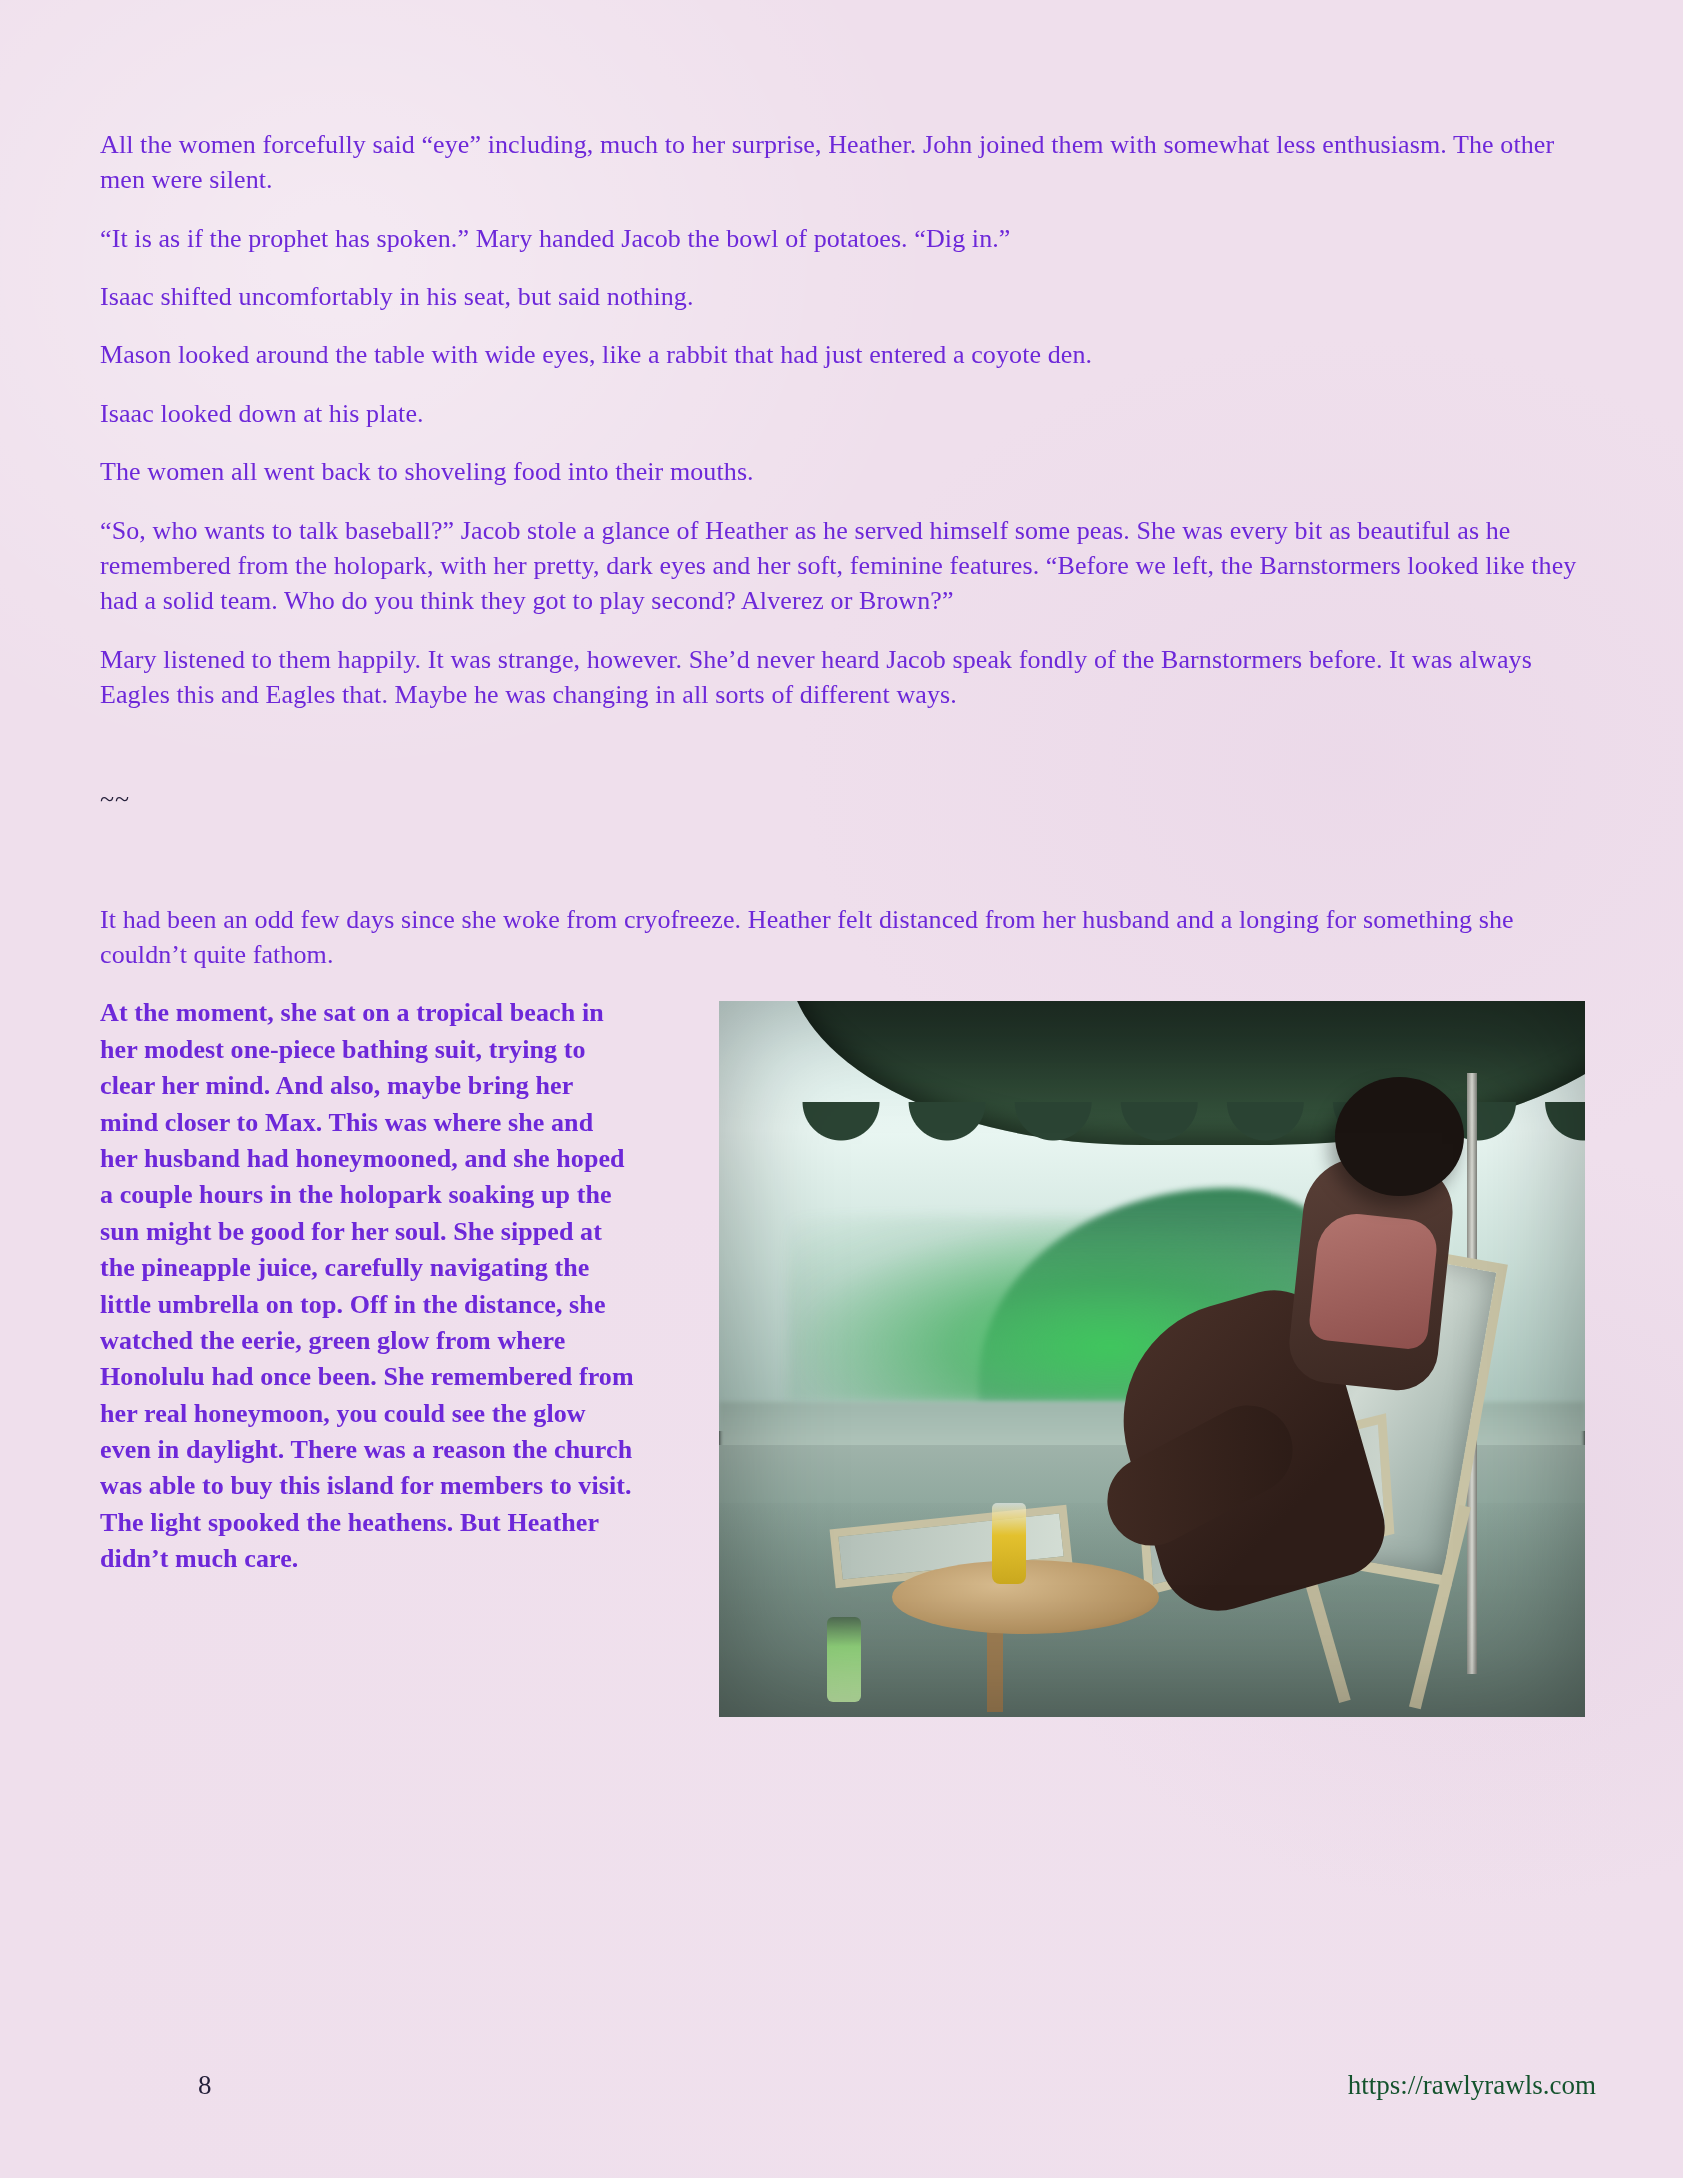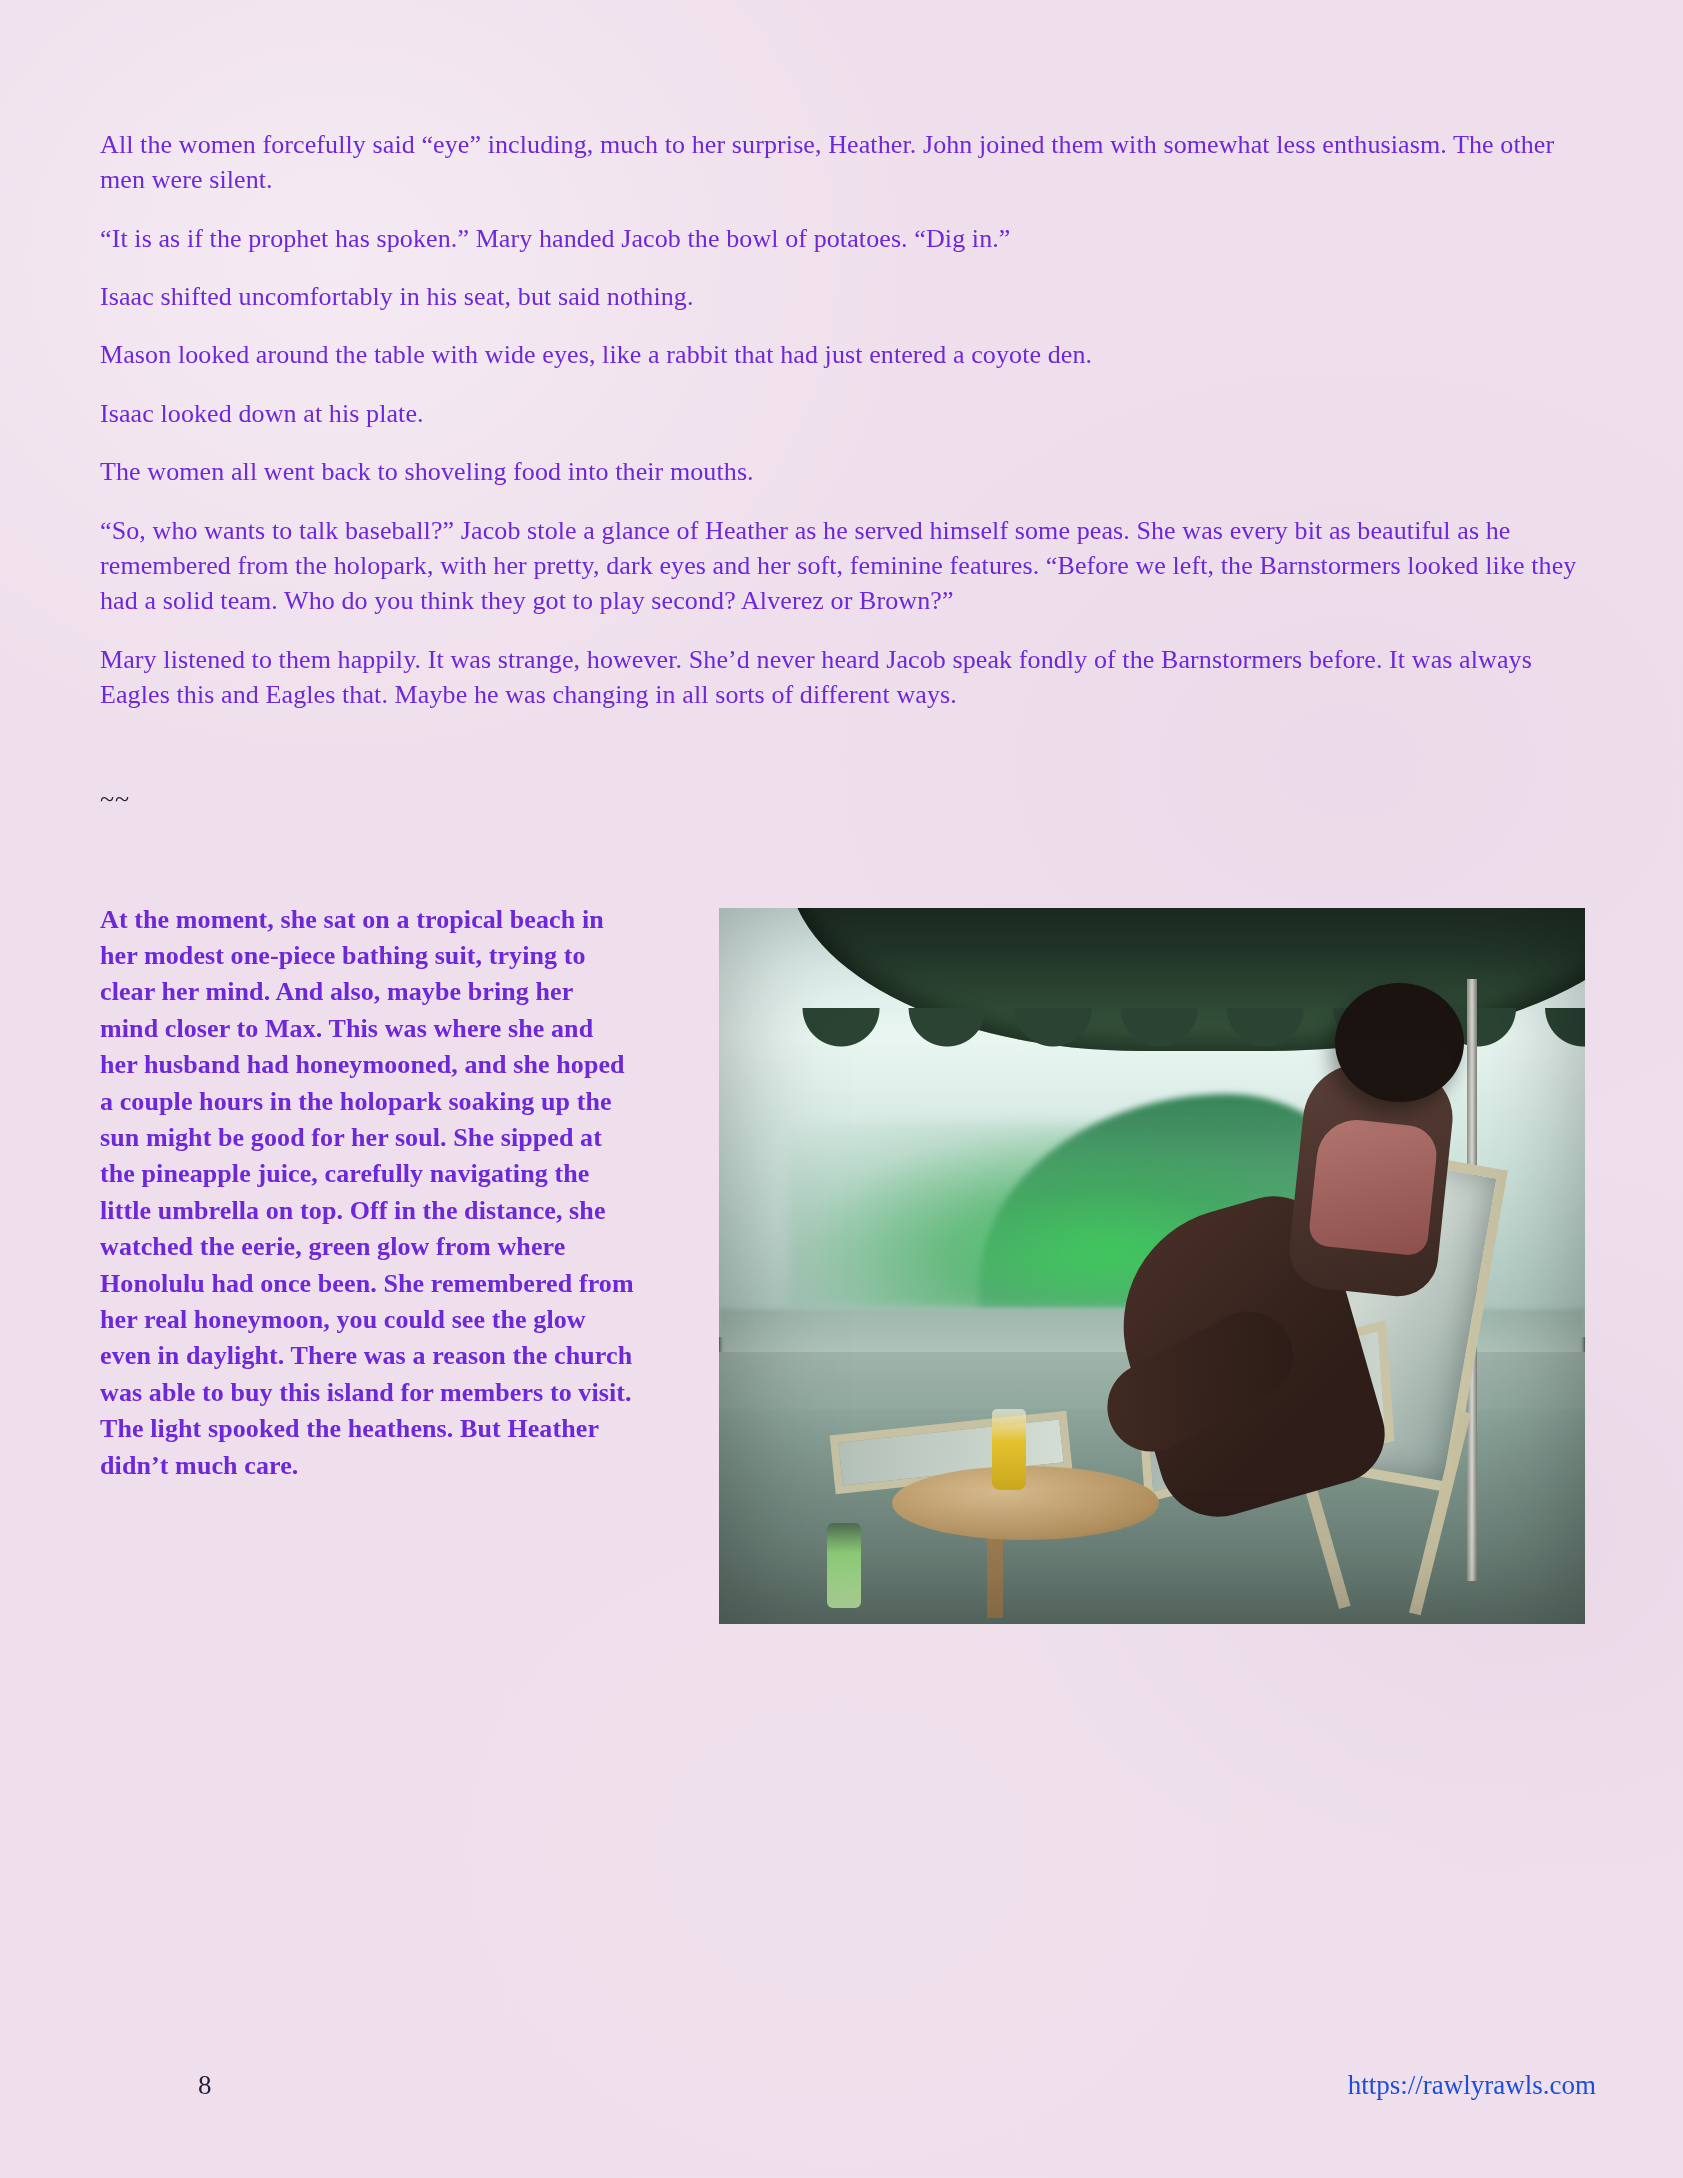--- a/index.html
+++ b/index.html
@@ -314,21 +314,21 @@
     left: 198px;
     bottom: 0;
     font-size: 27px;
     color: #241f3a;
   }
   .site-url {
     position: absolute;
     right: 87px;
     bottom: 0;
     font-size: 27px;
-    color: #1d4ed8;
+    color: #14532d;
   }
 </style>
 </head>
 <body>
 
 <div class="page">
   <div class="page-texture"></div>
 
   <div class="content">
 
@@ -338,20 +338,21 @@
     <p class="para">Mason looked around the table with wide eyes, like a rabbit that had just entered a coyote den.</p>
     <p class="para">Isaac looked down at his plate.</p>
     <p class="para">The women all went back to shoveling food into their mouths.</p>
     <p class="para">“So, who wants to talk baseball?” Jacob stole a glance of Heather as he served himself some peas. She was every bit as beautiful as he remembered from the holopark, with her pretty, dark eyes and her soft, feminine features. “Before we left, the Barnstormers looked like they had a solid team. Who do you think they got to play second? Alverez or Brown?”</p>
     <p class="para">Mary listened to them happily. It was strange, however. She’d never heard Jacob speak fondly of the Barnstormers before. It was always Eagles this and Eagles that. Maybe he was changing in all sorts of different ways.</p>
 
     <div class="divider">~~</div>
 
     <div class="section-gap"></div>
 
+    <p class="para">It had been an odd few days since she woke from cryofreeze. Heather felt distanced from her husband and a longing for something she couldn’t quite fathom.</p>
 
     <div class="flow">
       <div class="figure">
         <div class="figure-inner">
           <div class="sky"></div>
           <div class="headland"></div>
           <div class="glow"></div>
           <div class="shore"></div>
           <div class="sea"></div>
           <div class="sand"></div>

